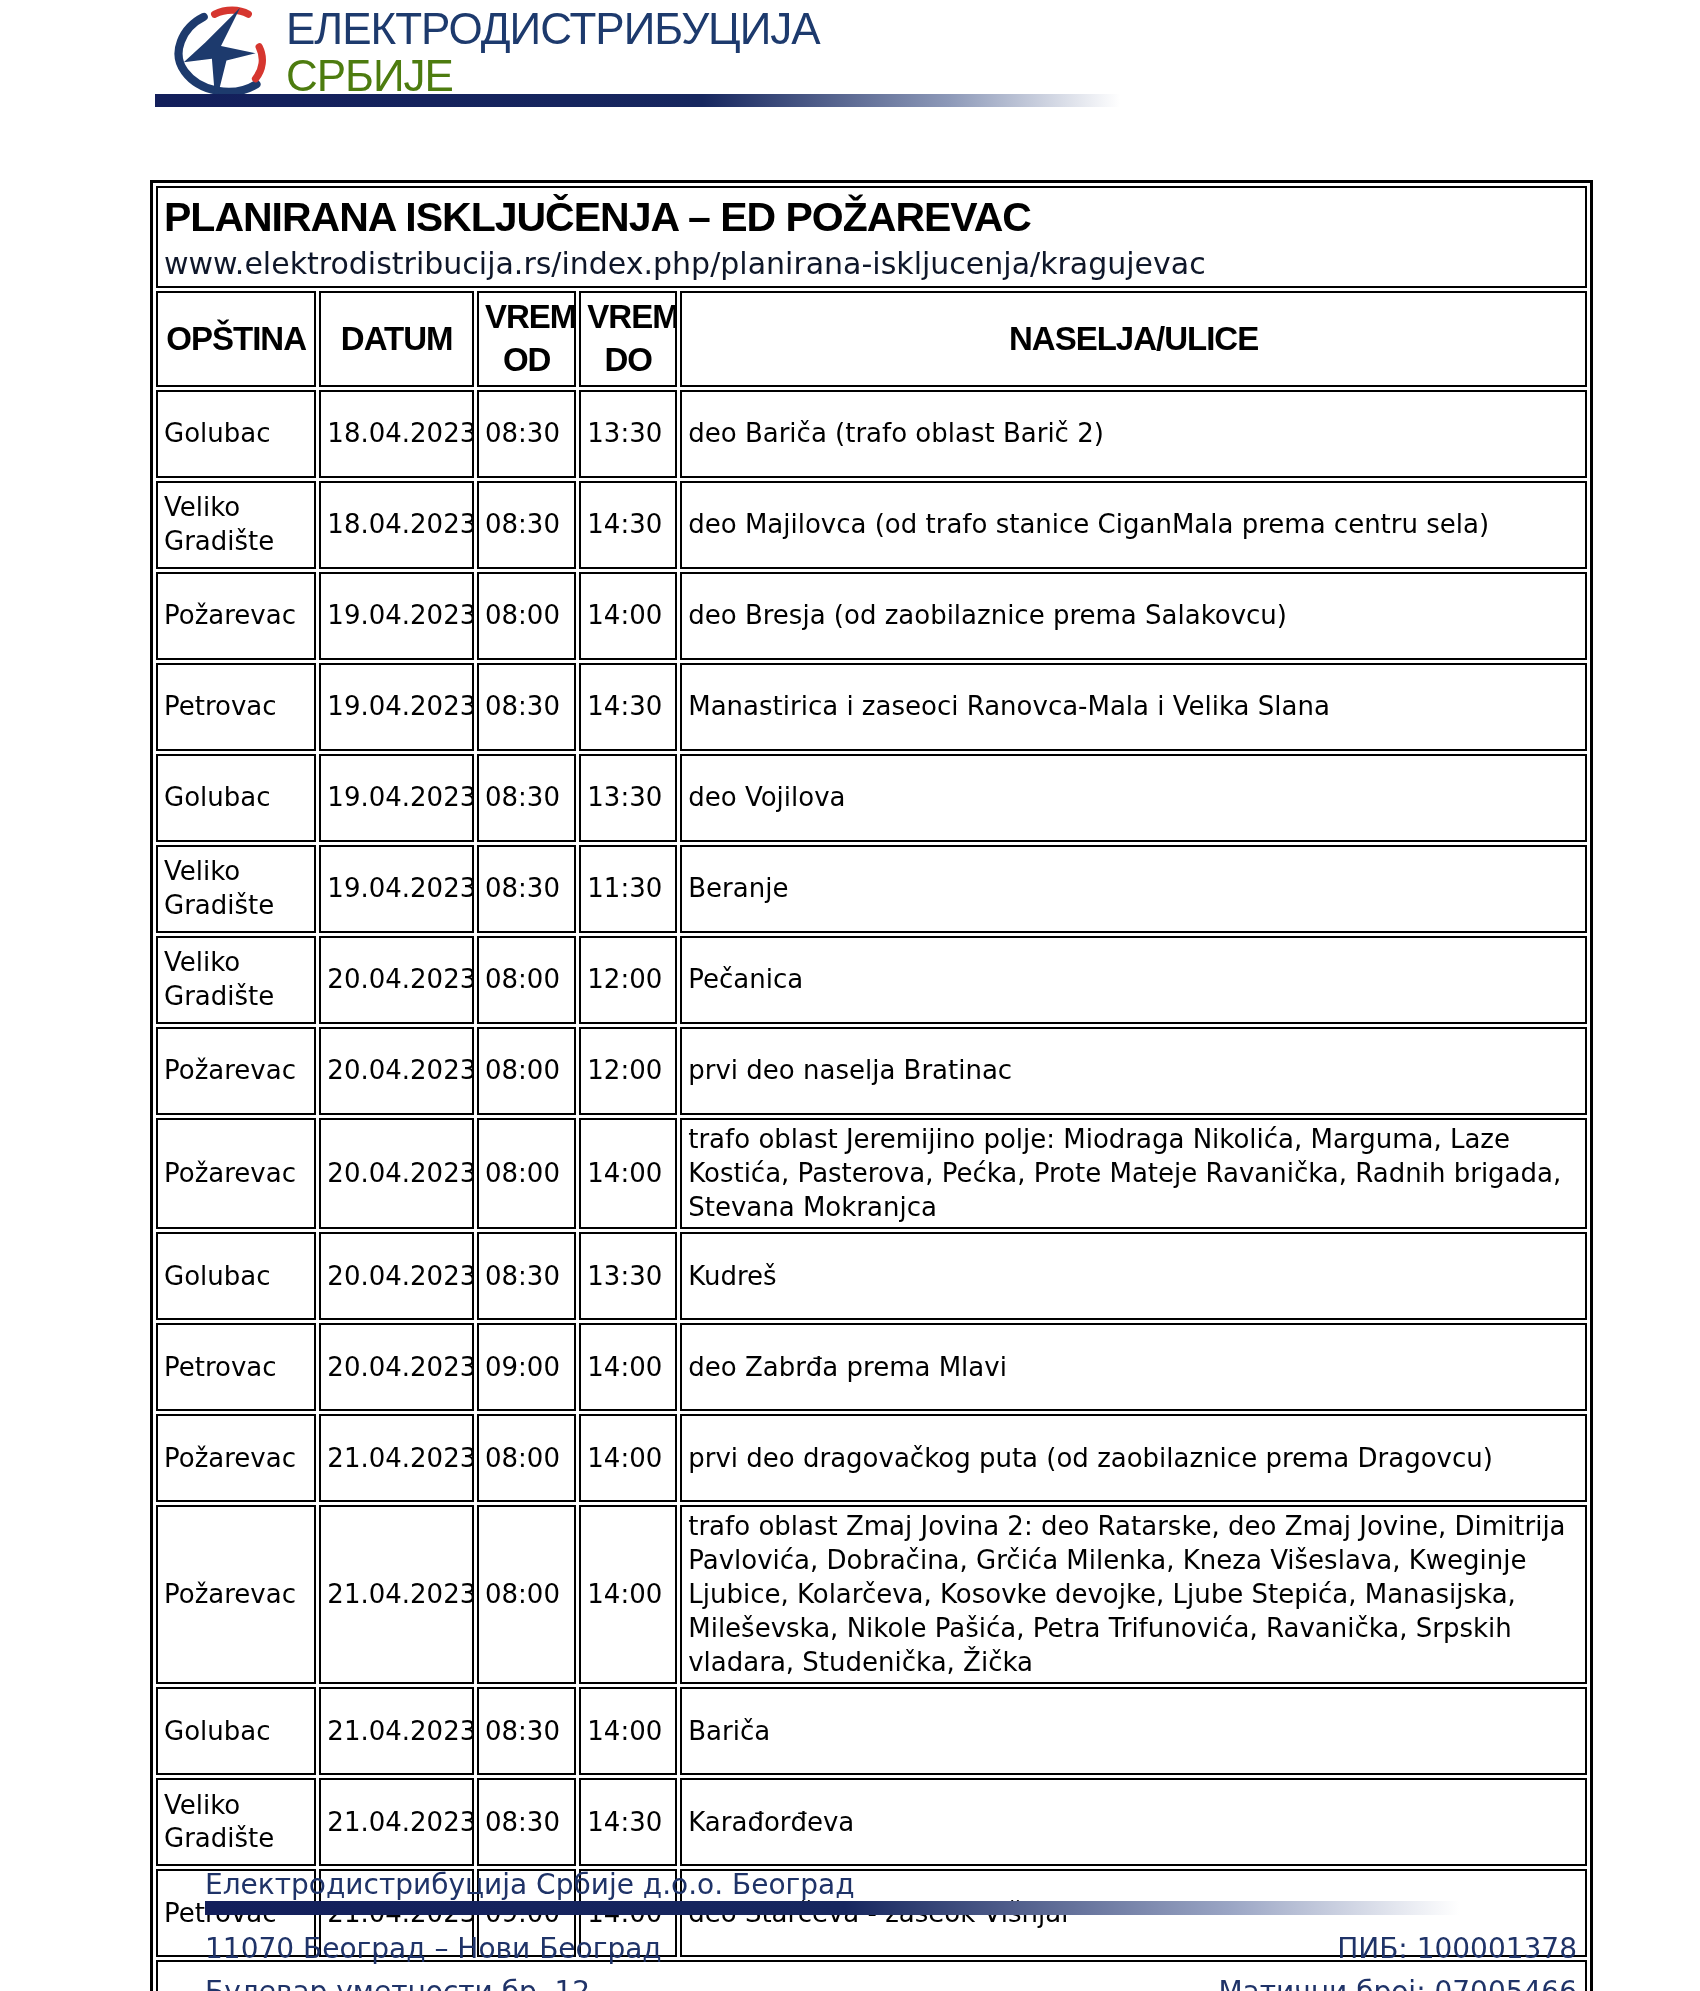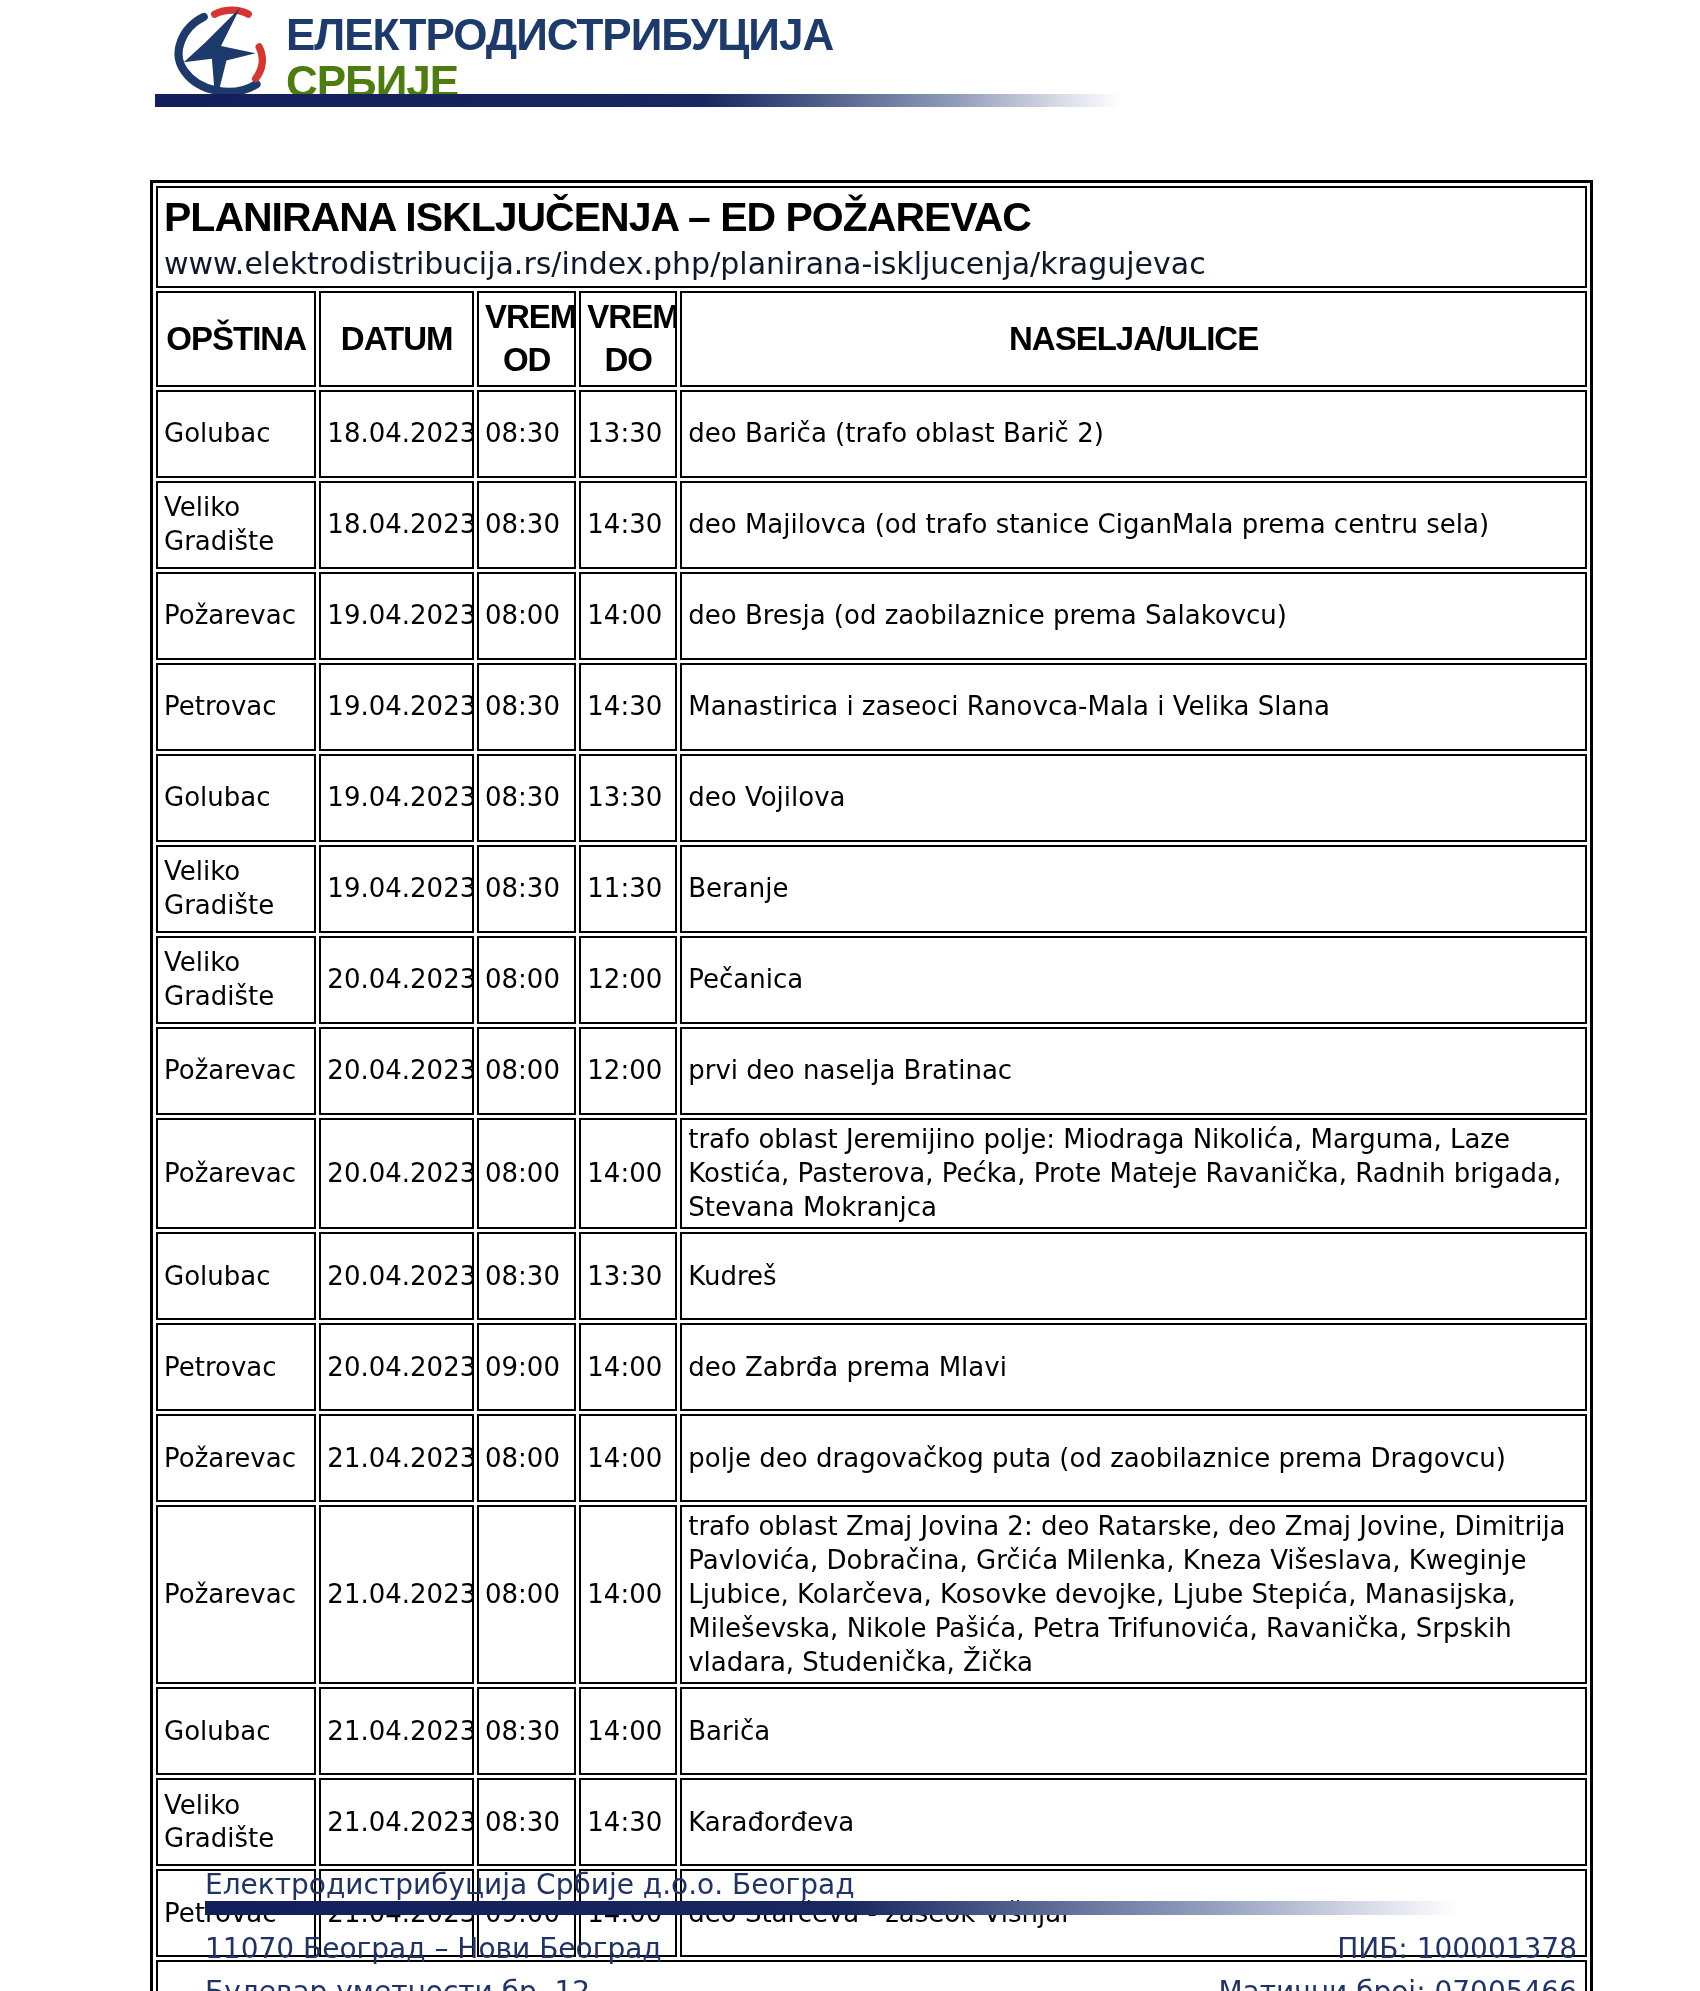--- a/index.html
+++ b/index.html
@@ -4,22 +4,22 @@
 <style>
   html,body{margin:0;padding:0;background:#ffffff;}
   body{
     width:1700px;height:1991px;position:relative;
     font-family:"DejaVu Sans",sans-serif;color:#000;
     -webkit-font-smoothing:antialiased;
   }
   
   .logo-row{position:absolute;top:6px;left:168px;display:flex;align-items:flex-start;}
   .logo-mark{width:106px;height:100px;flex:0 0 auto;}
-  .wordmark{margin-left:12px;margin-top:6px;line-height:1.06;
-    font-weight:bold;font-stretch:condensed;letter-spacing:-1px;
+  .wordmark{margin-left:12px;margin-top:0;line-height:1.06;
+    font-weight:normal;font-stretch:condensed;letter-spacing:-1px;
     font-family:"Liberation Sans","DejaVu Sans",sans-serif;font-size:44px;}
   .wordmark .l1{color:#1d3a6d;}
   .wordmark .l2{color:#4d7c0f;}
   .top-bar{position:absolute;top:94px;left:155px;width:995px;height:13px;
     background:linear-gradient(to right,#131f5b 0%,#17275f 55%,#8e9ab9 80%,#ffffff 97%);}
   
   .doc-table{
     position:absolute;top:180px;left:150px;width:1443px;
     border-collapse:separate;border-spacing:3px;
     border:3px solid #000;table-layout:fixed;
@@ -167,21 +167,21 @@
     <td>20.04.2023.</td>
     <td>09:00</td>
     <td>14:00</td>
     <td>deo Zabrđa prema Mlavi</td>
   </tr>
       <tr>
     <td>Požarevac</td>
     <td>21.04.2023.</td>
     <td>08:00</td>
     <td>14:00</td>
-    <td>polje deo dragovačkog puta (od zaobilaznice prema Dragovcu)</td>
+    <td>prvi deo dragovačkog puta (od zaobilaznice prema Dragovcu)</td>
   </tr>
       <tr>
     <td>Požarevac</td>
     <td>21.04.2023.</td>
     <td>08:00</td>
     <td>14:00</td>
     <td>trafo oblast Zmaj Jovina 2: deo Ratarske, deo Zmaj Jovine, Dimitrija Pavlovića, Dobračina, Grčića Milenka, Kneza Višeslava, Kweginje Ljubice, Kolarčeva, Kosovke devojke, Ljube Stepića, Manasijska, Mileševska, Nikole Pašića, Petra Trifunovića, Ravanička, Srpskih vladara, Studenička, Žička</td>
   </tr>
       <tr>
     <td>Golubac</td>

